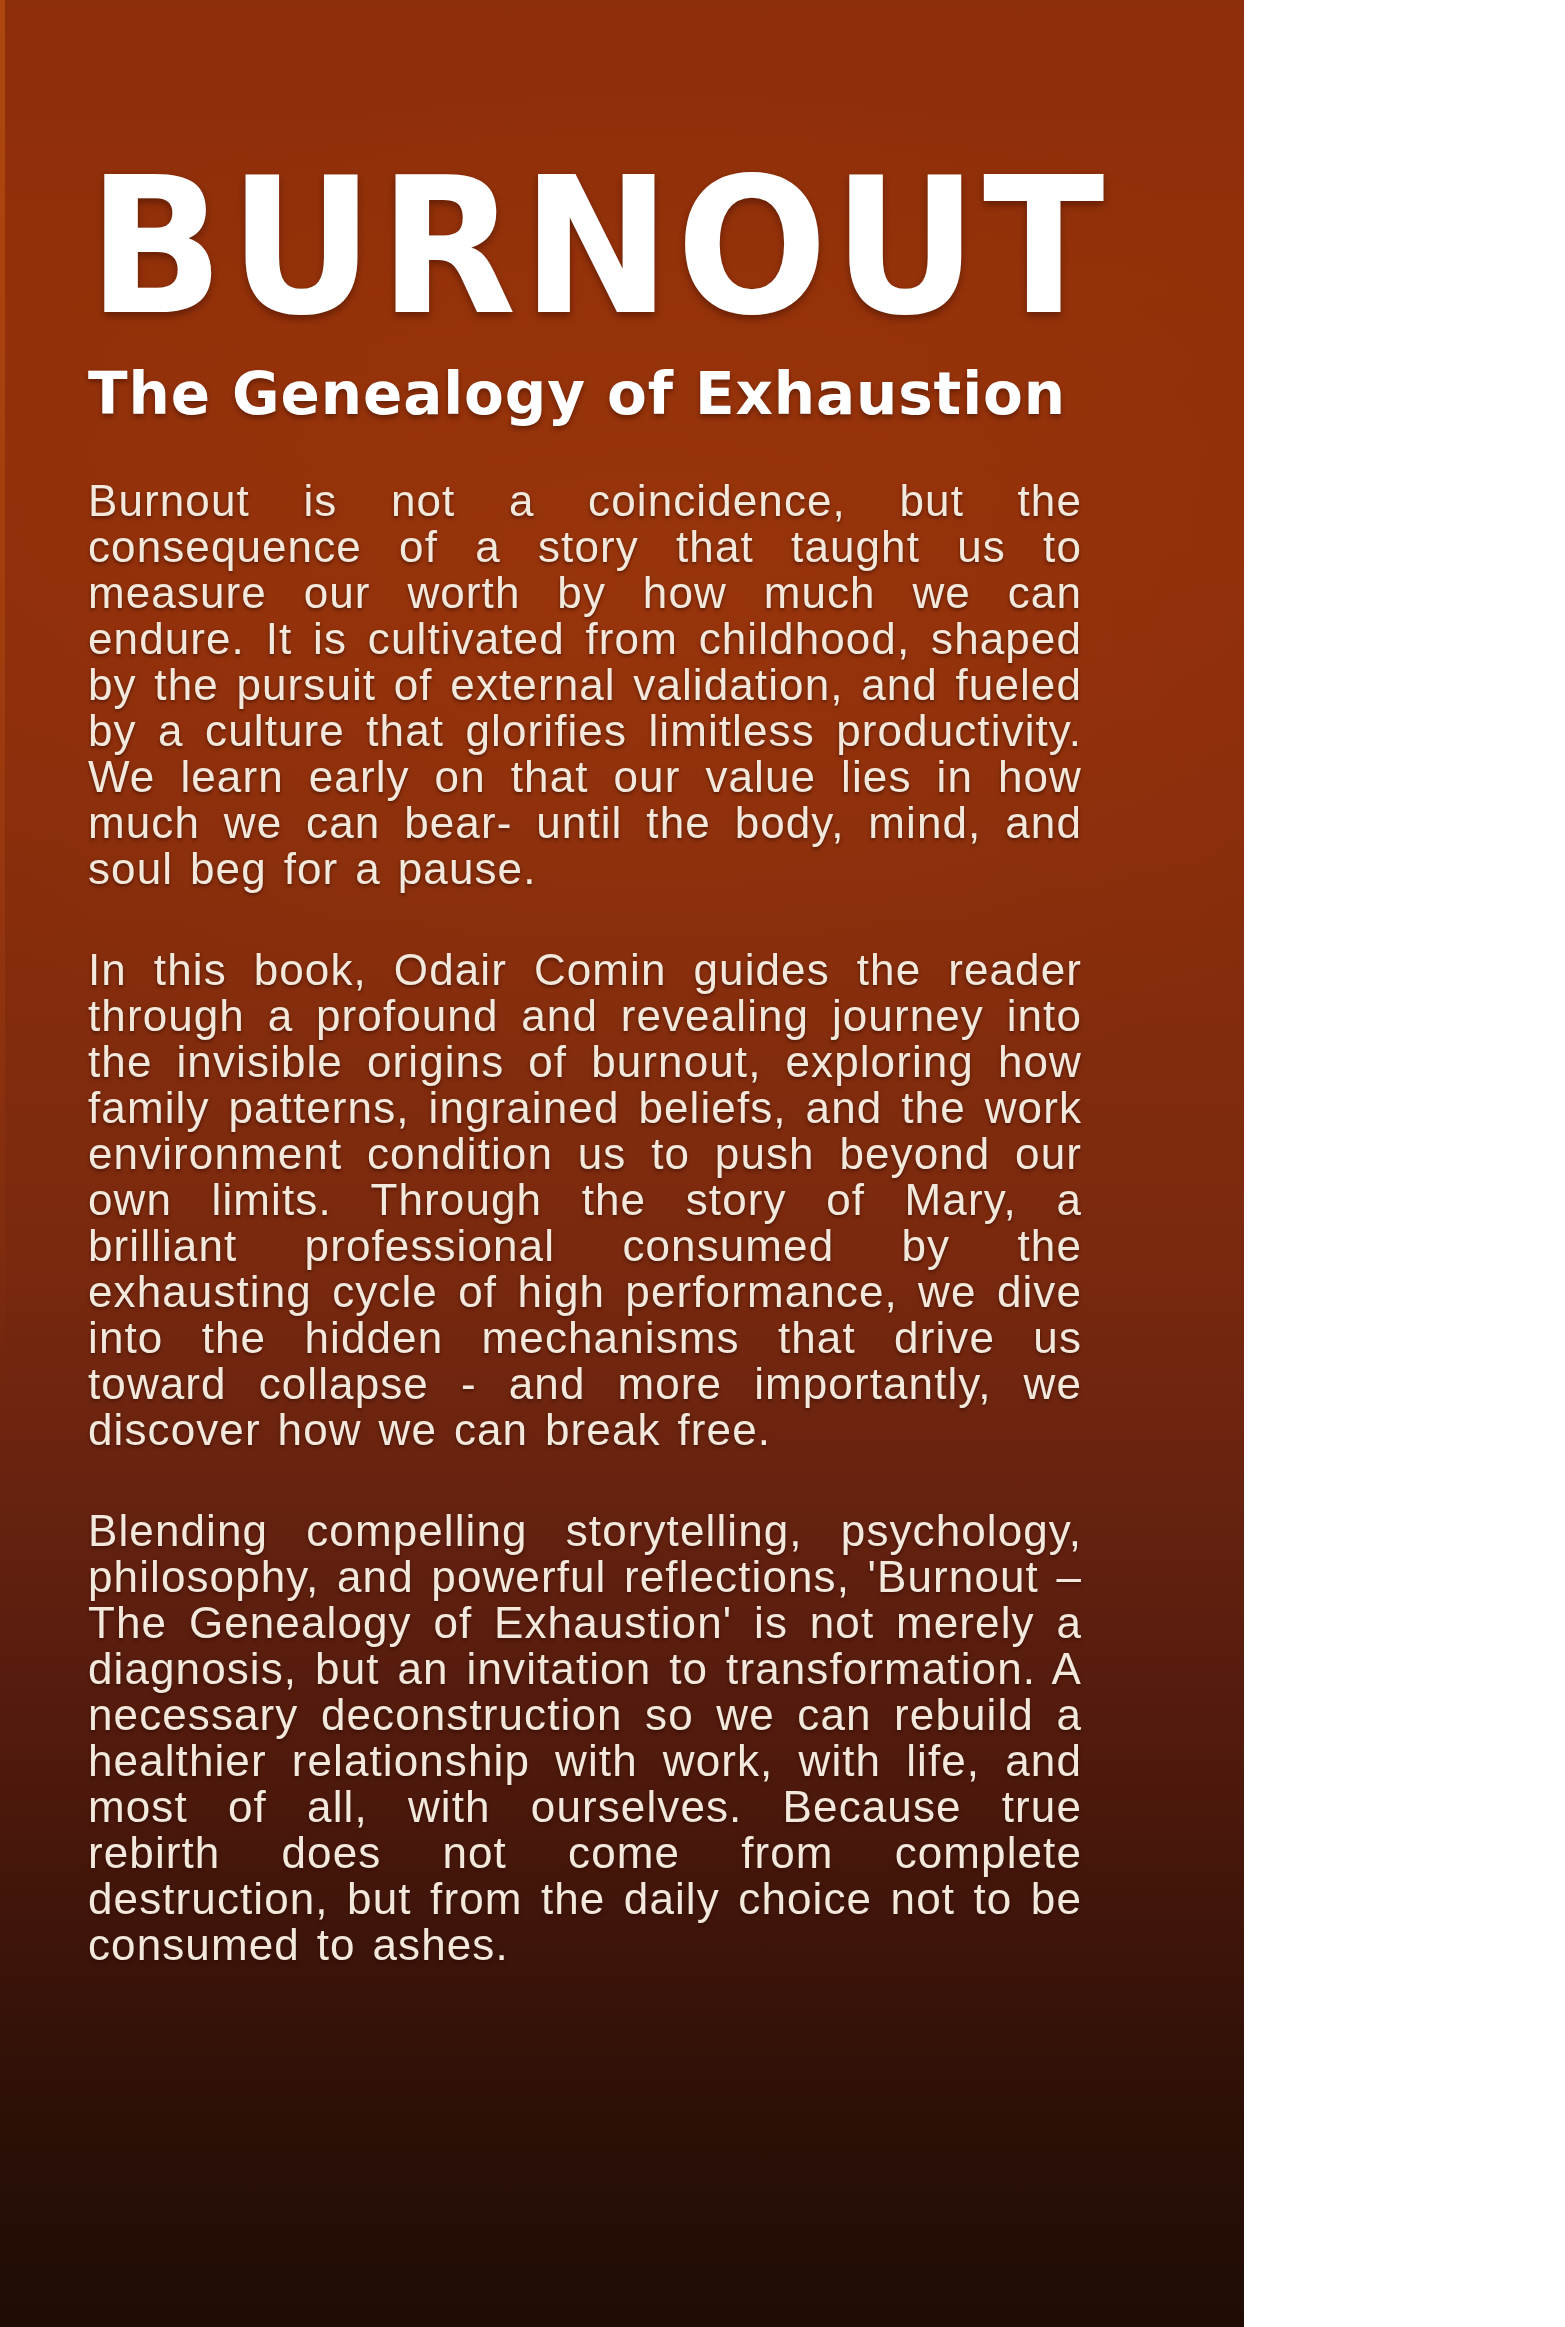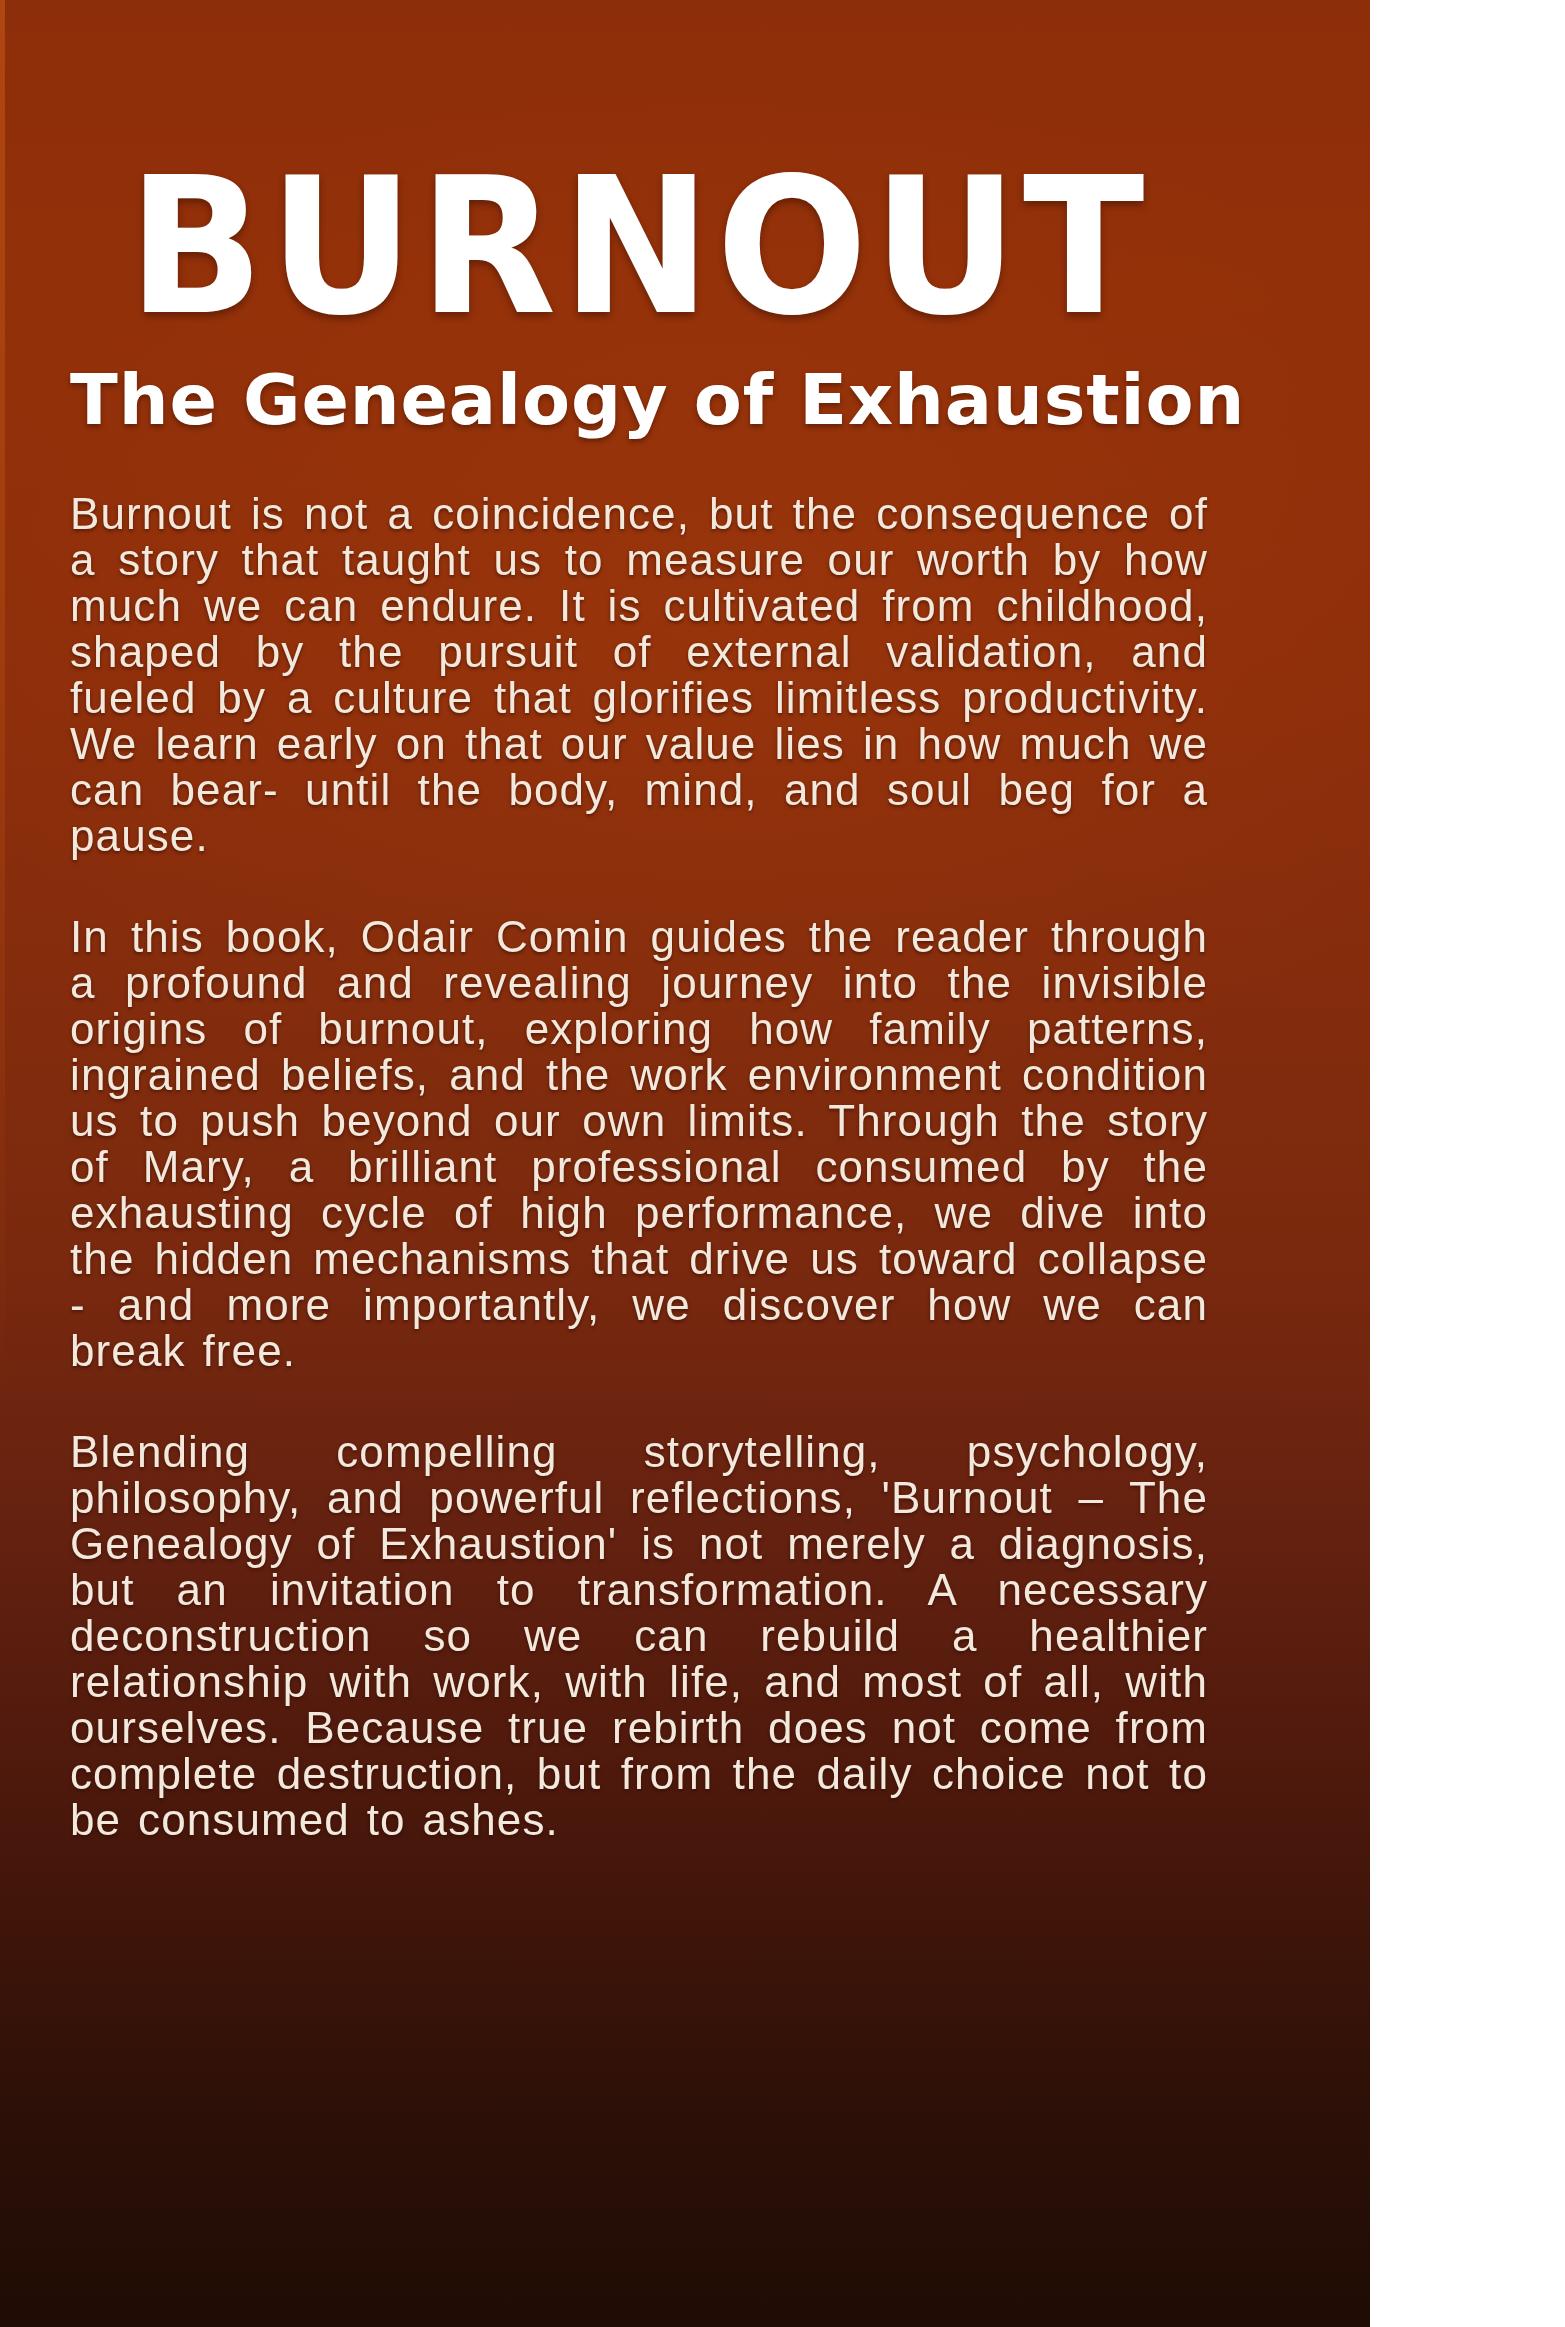--- a/index.html
+++ b/index.html
@@ -7,24 +7,24 @@
     padding: 0;
   }
   body {
     width: 1566px;
     height: 2327px;
     font-family: "Liberation Sans", sans-serif;
     overflow: hidden;
   }
   .cover {
     position: relative;
-    width: 1370px;
+    width: 1244px;
     height: 2327px;
     box-sizing: border-box;
-    padding: 153px 162px 0 70px;
+    padding: 153px 162px 0 88px;
     background:
       radial-gradient(ellipse 1273px 818px at 52% 26%, rgba(190,75,14,0.20), rgba(0,0,0,0) 65%),
       linear-gradient(180deg,
         #8d2e0a 0%,
         #923009 12%,
         #8d2e0b 30%,
         #832c0d 44%,
         #7a290e 54%,
         #642110 66%,
         #48170b 79%,
@@ -53,21 +53,21 @@
     transform-origin: top center;
     text-shadow: 0 3.6px 7.3px rgba(45,10,0,0.45);
     white-space: nowrap;
   }
   .subtitle {
     margin: 20px 0 53px 0;
     text-align: left;
     color: #ffffff;
     font-family: "DejaVu Sans", sans-serif;
     font-weight: 700;
-    font-size: 70px;
+    font-size: 58px;
     line-height: 1.05;
     letter-spacing: 0.9px;
     text-shadow: 0 2.7px 5.5px rgba(45,10,0,0.45);
     white-space: nowrap;
   }
   .synopsis p {
     margin: 0 0 55px 0;
     color: #f2e8dc;
     font-size: 44px;
     line-height: 46px;

